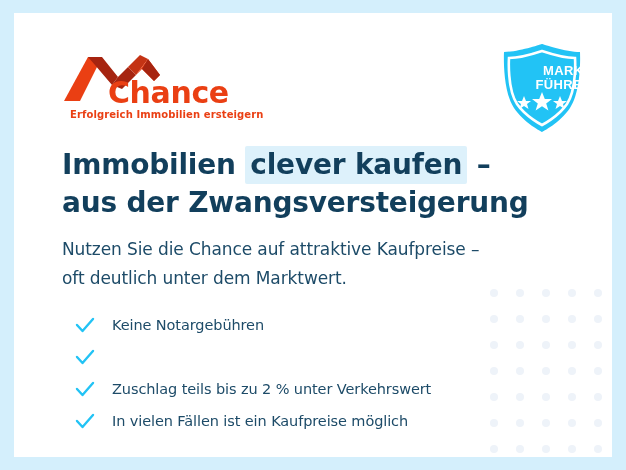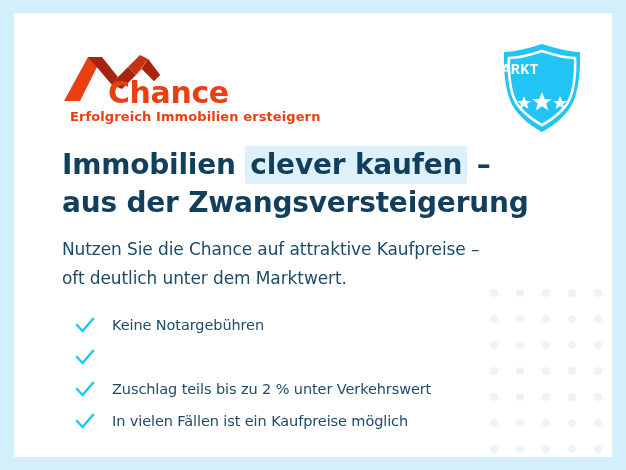--- a/index.html
+++ b/index.html
@@ -49,40 +49,40 @@
     left:46px; top:20px;
     font-family:"DejaVu Sans", sans-serif;
     font-size:30px; font-weight:bold;
     color:#ea3f13;
     letter-spacing:-0.4px;
   }
   #logo-tagline {
     position:absolute;
     left:8px; top:54px;
     font-family:"DejaVu Sans", sans-serif;
-    font-size:13px; font-weight:bold;
+    font-size:10px; font-weight:bold;
     color:#ea3f13;
     letter-spacing:0.1px;
     white-space:nowrap;
   }
 
   
   #badge {
     position:absolute;
     left:478px; top:25px;
     width:100px; height:100px;
   }
   #badge-text {
     position:absolute;
     left:0; right:0; top:26px;
-    text-align:left;
+    text-align:right;
     color:#ffffff;
-    font-family:Liberation Mono, monospace;
+    font-family:Liberation Sans, sans-serif;
     font-weight:bold;
-    font-size:15px;
+    font-size:13px;
     line-height:14px;
     letter-spacing:0.4px;
     pointer-events:none;
   }
   #badge-text span { display:block; }
 
   
   #headline {
     position:absolute;
     left:48px; top:133px;
@@ -215,20 +215,21 @@
         <path d="M50 6 C50 6 74 14 88 14 C88 14 90 52 78 70 C68 85 50 94 50 94
                  C50 94 32 85 22 70 C10 52 12 14 12 14 C26 14 50 6 50 6 Z" fill="#22c3f5"></path>
         <path d="M50 13 C50 13 71 20 83 20 C83 20 85 51 75 66 C66 79 50 87 50 87
                  C50 87 34 79 25 66 C15 51 17 20 17 20 C29 20 50 13 50 13 Z" fill="none" stroke="#ffffff" stroke-width="2.6"></path>
         <polygon fill="#ffffff" points="32,58 34,63 39,63 35,66 36.5,71 32,68 27.5,71 29,66 25,63 30,63"></polygon>
         <polygon fill="#ffffff" points="50,54 52.8,61 60,61 54.2,65.5 56.4,72.5 50,68.3 43.6,72.5 45.8,65.5 40,61 47.2,61"></polygon>
         <polygon fill="#ffffff" points="68,58 70,63 75,63 71,66 72.5,71 68,68 63.5,71 65,66 61,63 66,63"></polygon>
       </svg>
       <div id="badge-text">
         <span>MARKT</span>
+        <span>FÜHRER</span>
       </div>
     </div>
 
     <div id="headline">
       <span class="line"><span>Immobilien </span><span class="hl">clever kaufen</span><span> –</span></span>
       <span class="line">aus der Zwangsversteigerung</span>
     </div>
 
     <div id="subheading">
       <span class="line">Nutzen Sie die Chance auf attraktive Kaufpreise –</span>

